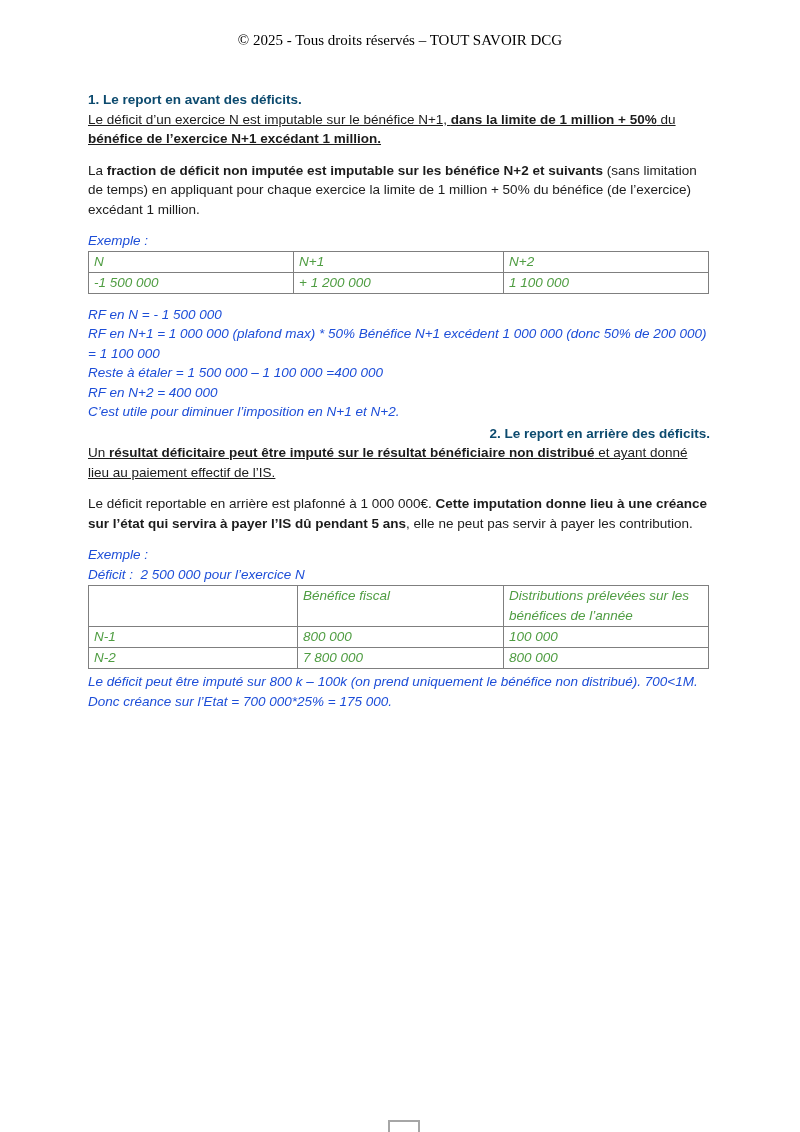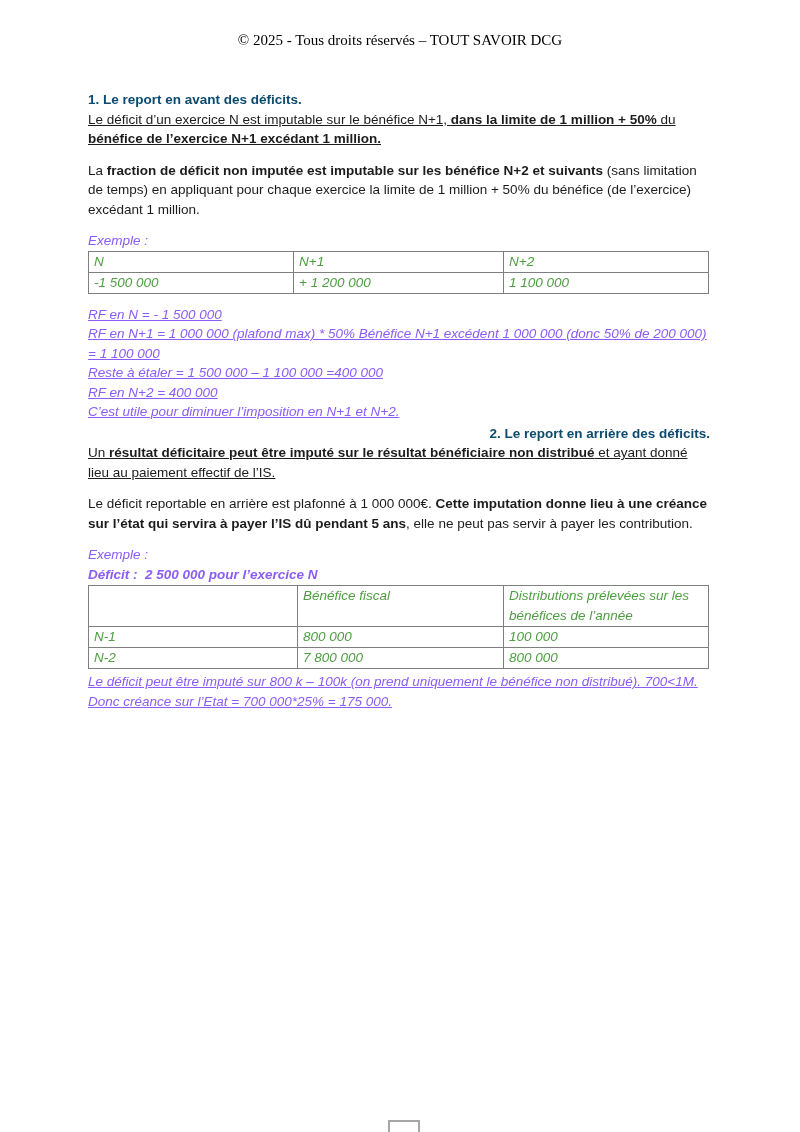--- a/index.html
+++ b/index.html
@@ -25,45 +25,45 @@
 
   .sec-heading {
     color: #0c4a6e;
     font-weight: bold;
   }
 
   .para { margin: 0 0 12px 0; }
   .para.first { margin-top: 0; text-decoration: underline; }
   .bold { font-weight: bold; }
 
-  .green { color: #8b5cf6; font-style: italic; }
+  .green { color: #1d4ed8; font-style: italic; }
 
   .example-label { margin-top: 10px; }
 
   table.doc-table {
     border-collapse: collapse;
     width: 620px;
     table-layout: fixed;
   }
   table.doc-table td {
     border: 1px solid #7f7f7f;
     padding: 0 5px;
     line-height: 20px;
     font-size: 13.5px;
     color: #4f9d42;
     font-style: italic;
     vertical-align: top;
   }
 
   .notes { margin-top: 11px; }
-  .notes .note-line { margin: 0; text-decoration: underline; }
+  .notes .note-line { margin: 0; }
 
   .h2-gap { margin-top: 2px; text-align: right; }
 
-  .pre { white-space: pre-wrap; font-weight: bold; }
+  .pre { white-space: pre-wrap; }
 
   .page-number-box {
     position: absolute;
     left: 388px;
     top: 1088px;
     width: 32px;
     height: 32px;
     border: 2px solid #a6a6a6;
     background: #ffffff;
     display: flex;

